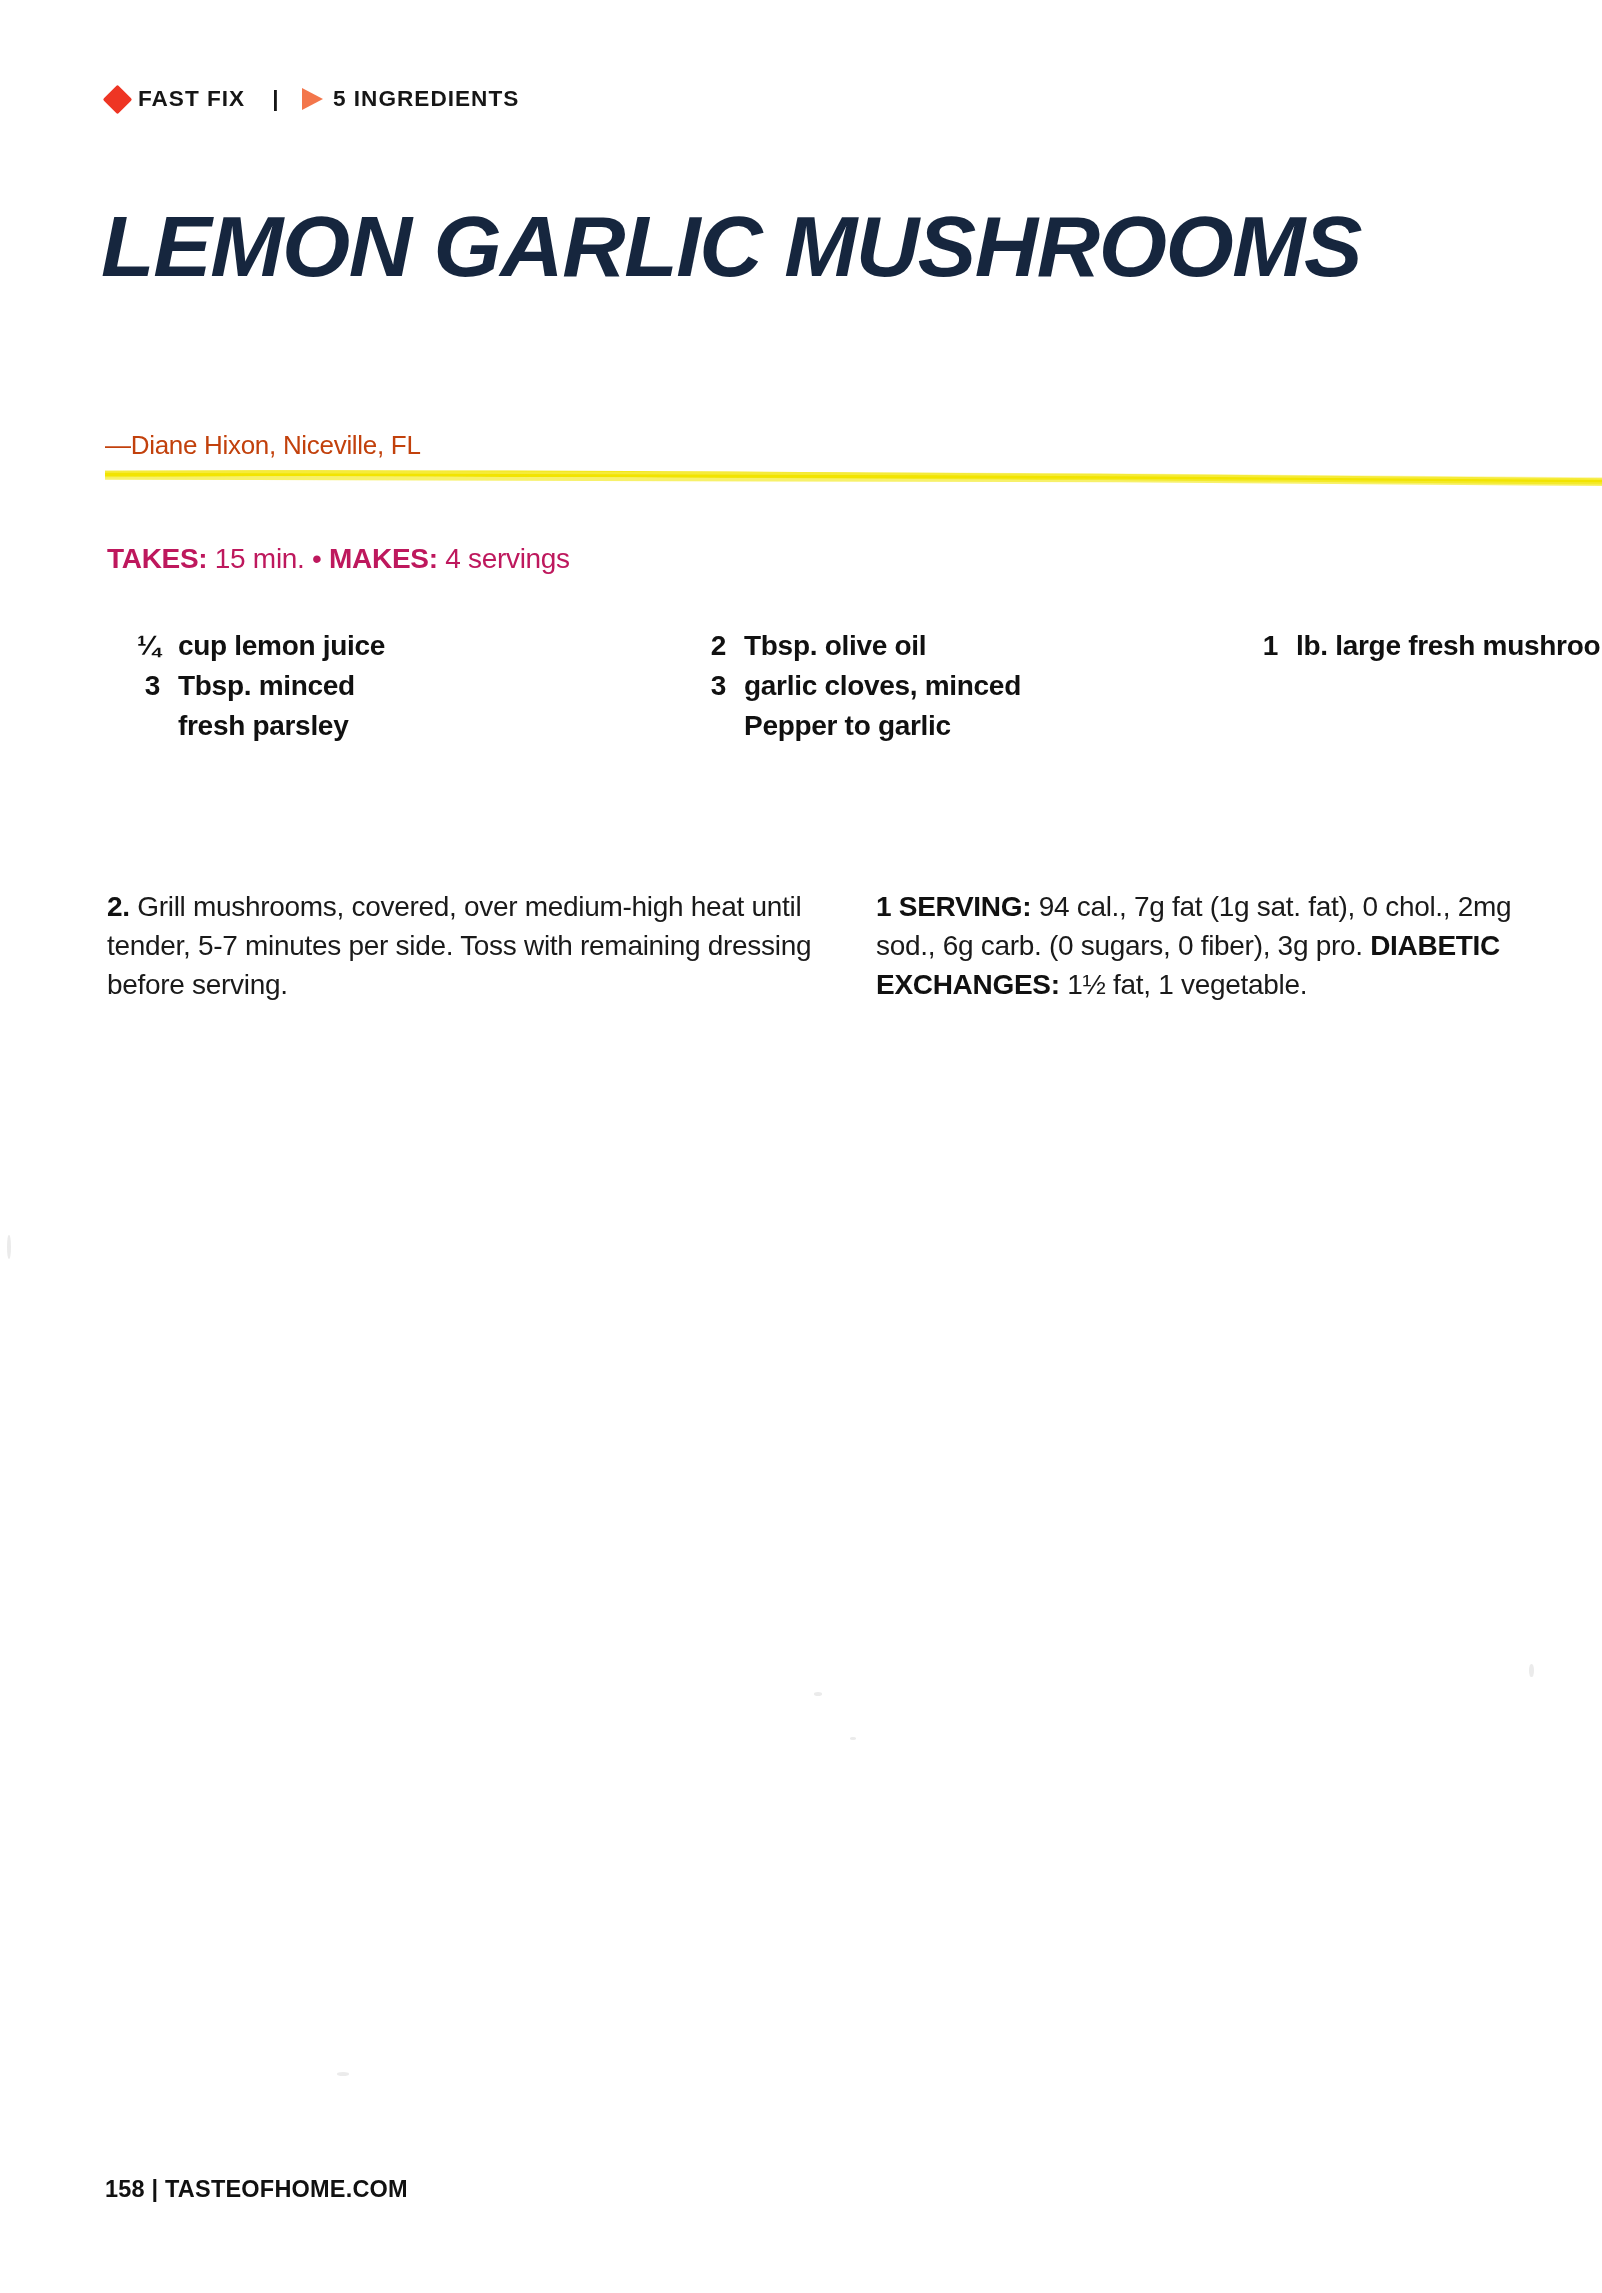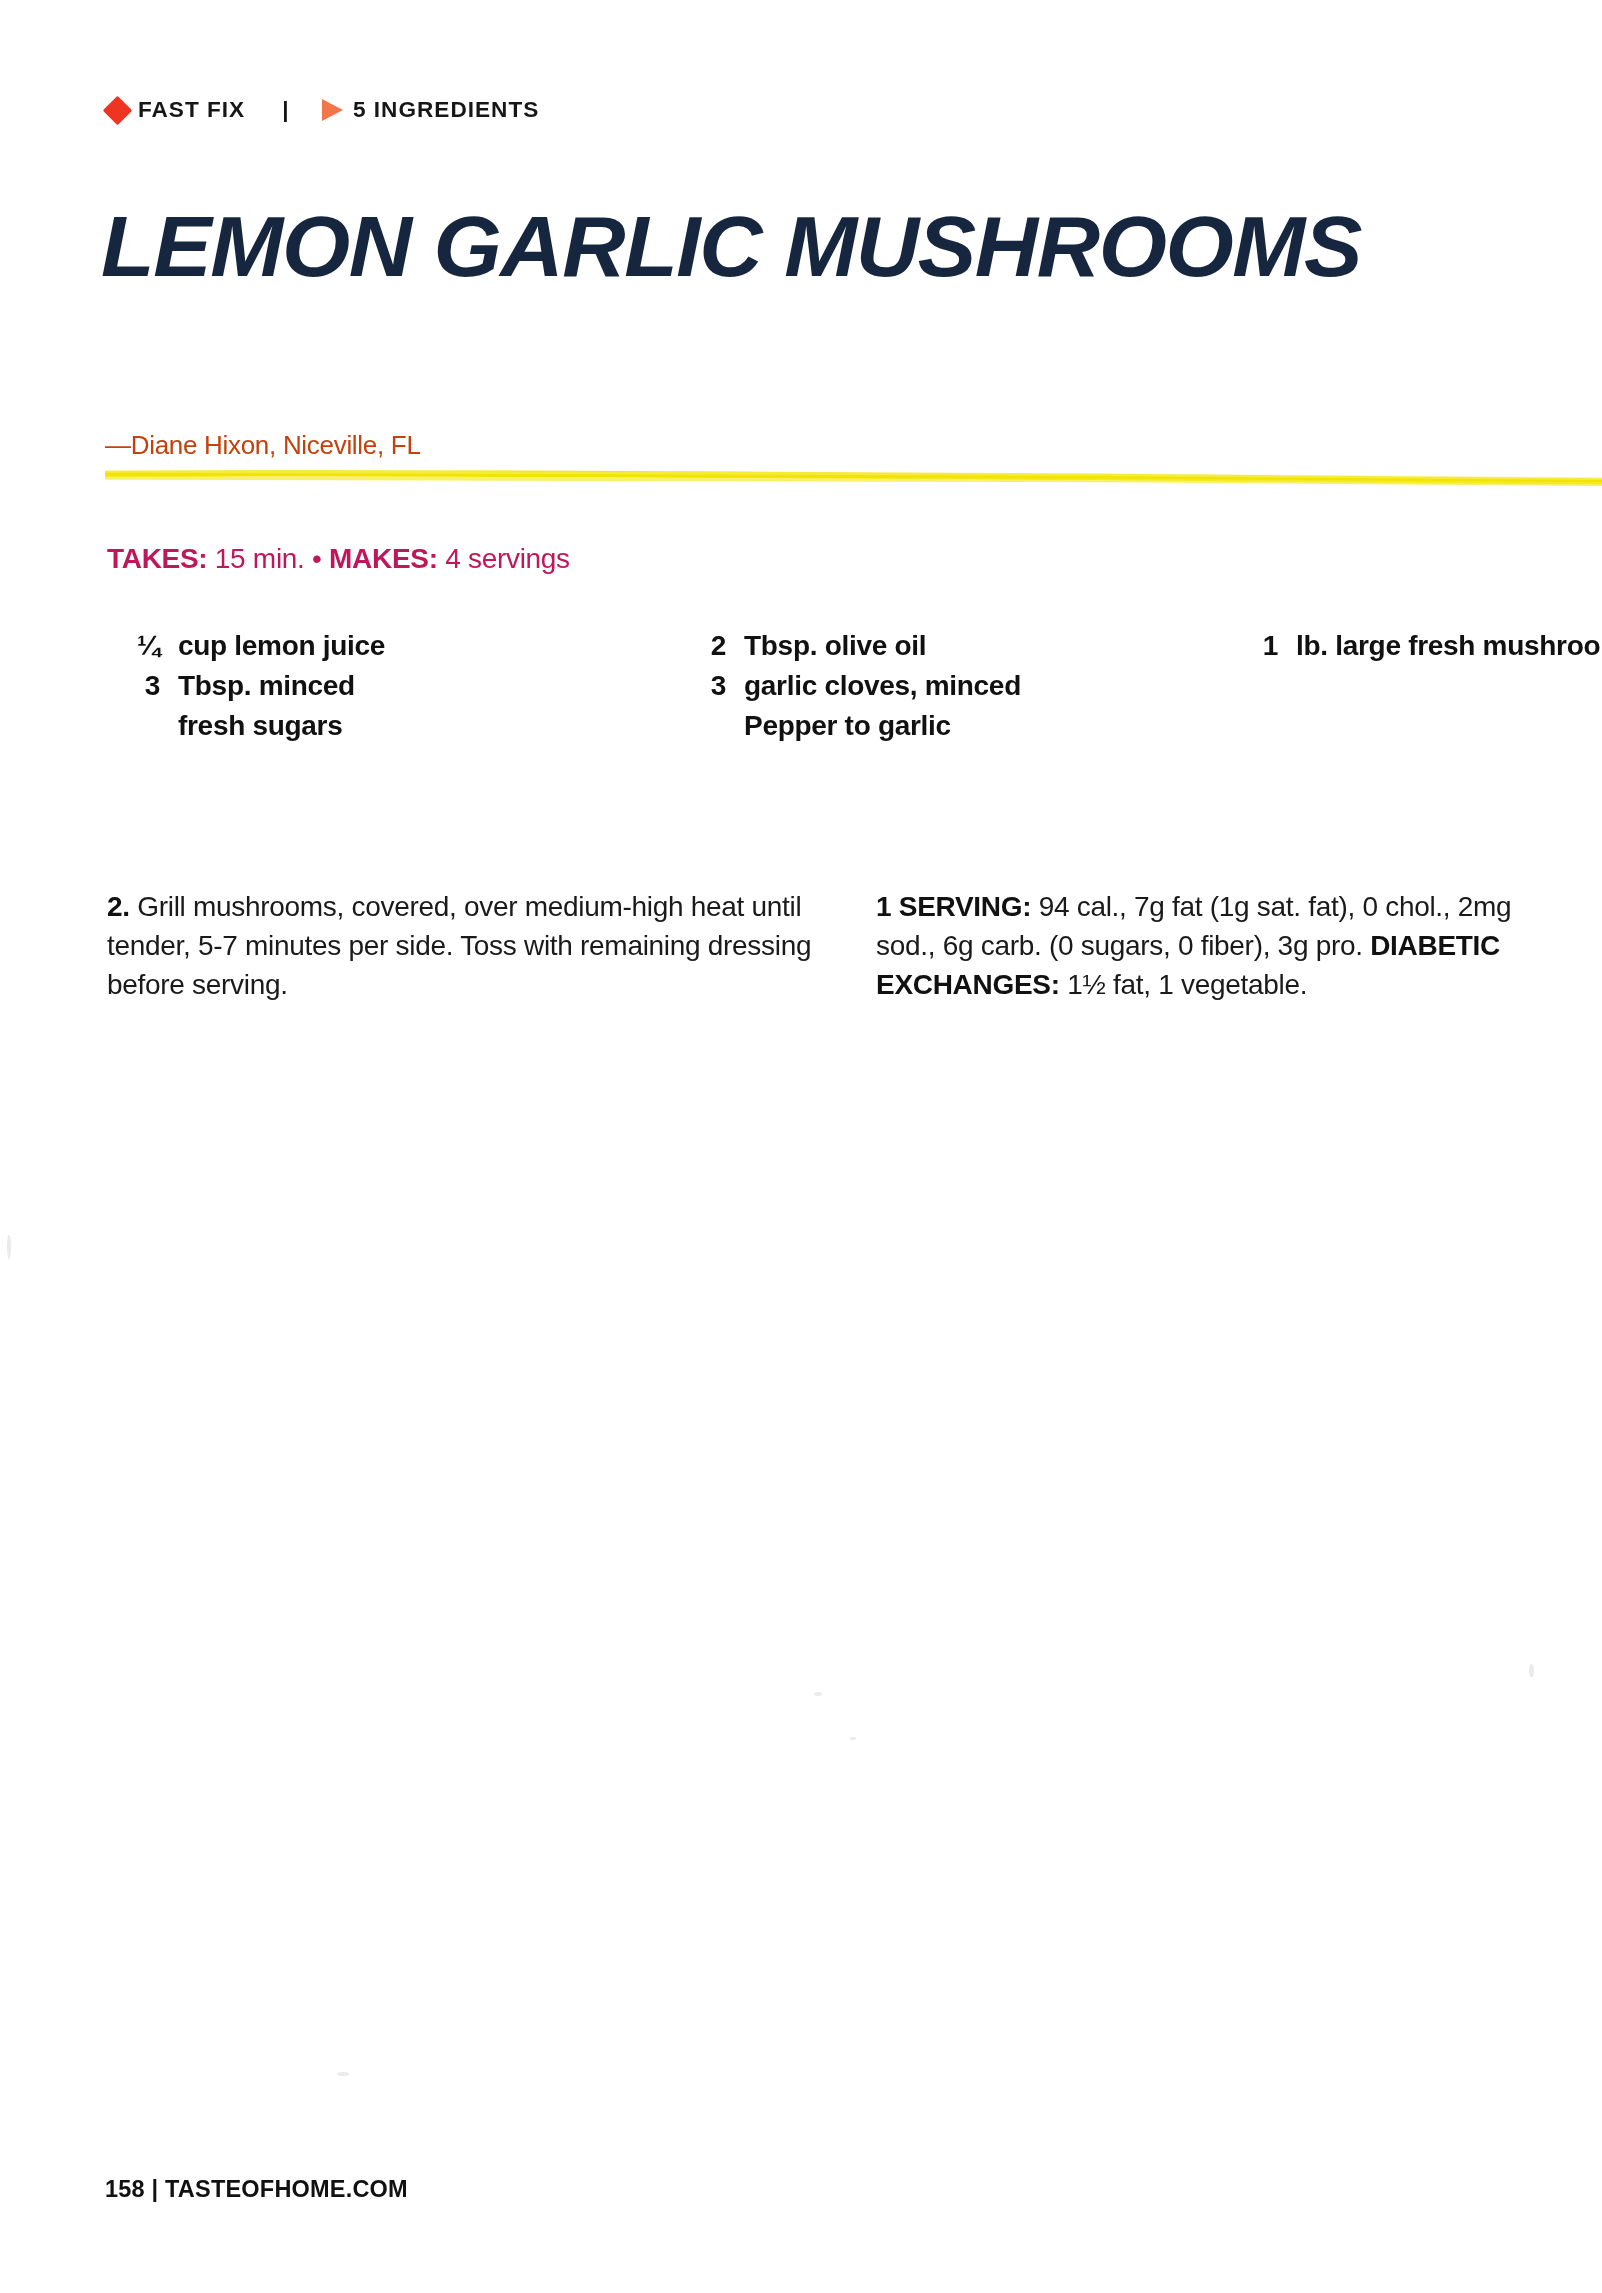--- a/index.html
+++ b/index.html
@@ -18,24 +18,24 @@
     height: 2293px;
     background: #ffffff;
     overflow: hidden;
     box-sizing: border-box;
   }
 
   
   .eyebrow {
     position: absolute;
     left: 107px;
-    top: 99px;
+    top: 88px;
     display: flex;
     align-items: center;
-    gap: 10px;
+    gap: 0px;
     white-space: nowrap;
   }
   .badge {
     display: flex;
     align-items: center;
     gap: 10px;
   }
   .badge-label {
     font-size: 22.6px;
     font-weight: bold;
@@ -245,21 +245,21 @@
       <div class="ing-row">
         <span class="ing-qty">¼</span>
         <span class="ing-name">cup lemon juice</span>
       </div>
       <div class="ing-row">
         <span class="ing-qty">3</span>
         <span class="ing-name">Tbsp. minced</span>
       </div>
       <div class="ing-row continuation">
         <span class="ing-qty"></span>
-        <span class="ing-name">fresh sugars</span>
+        <span class="ing-name">fresh parsley</span>
       </div>
     </div>
 
     <div class="ing-col col2">
       <div class="ing-row">
         <span class="ing-qty">2</span>
         <span class="ing-name">Tbsp. olive oil</span>
       </div>
       <div class="ing-row">
         <span class="ing-qty">3</span>

